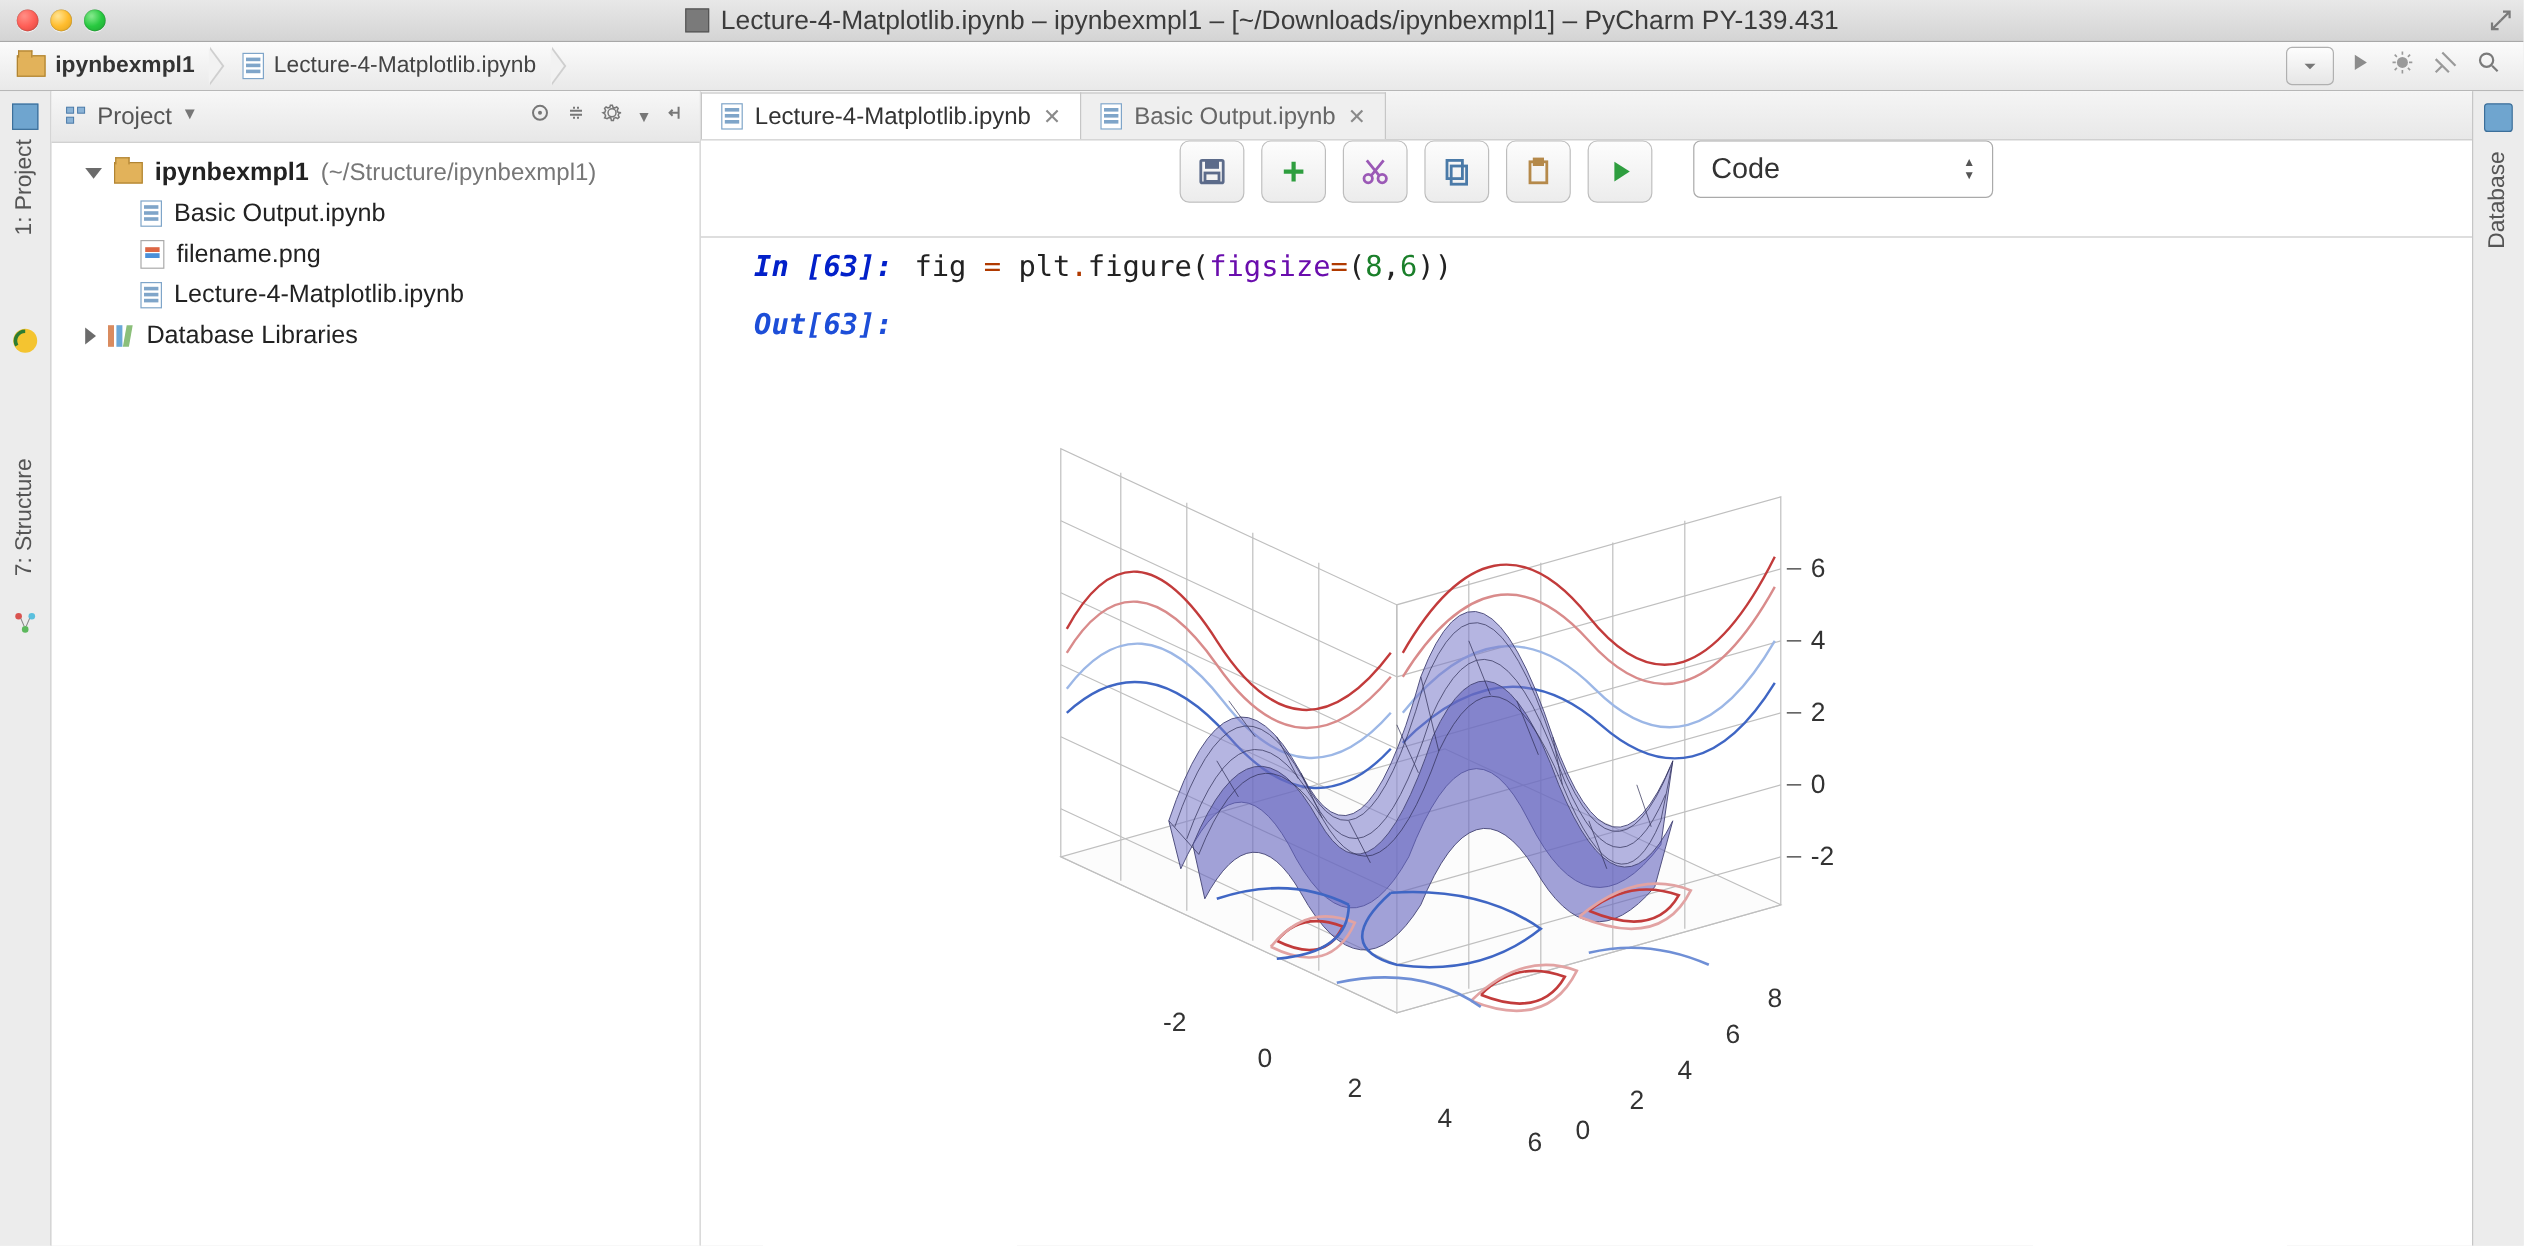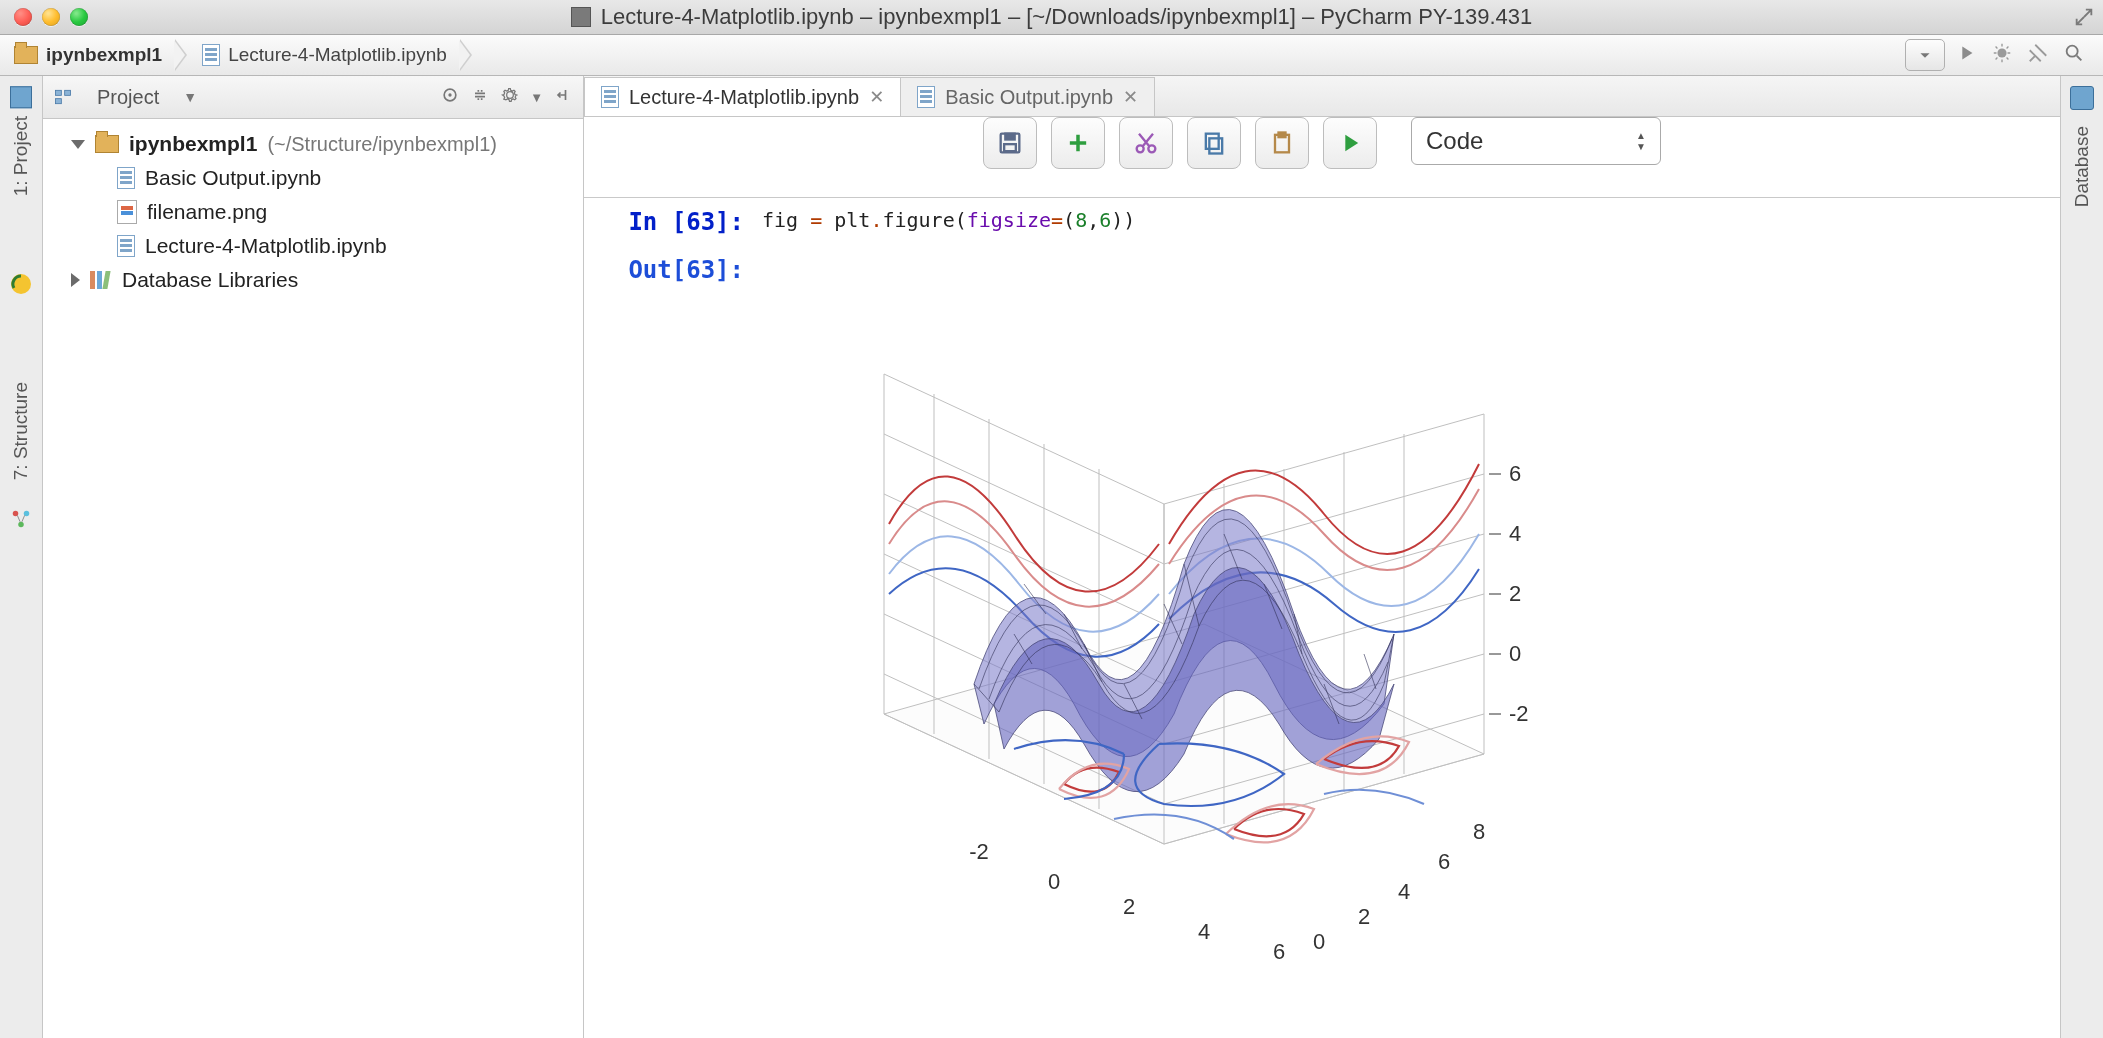--- a/index.html
+++ b/index.html
@@ -119,21 +119,21 @@
   
   .project{
     width:540px; background:#fff; border-right:1px solid #c6c6c6;
     display:flex; flex-direction:column;
   }
   .proj-head{
     height:42px;background:linear-gradient(#f7f7f7,#e7e7e7);
     border-bottom:1px solid #c6c6c6;
     display:flex;align-items:center;gap:10px;padding:0 10px;
   }
-  .proj-head .title-cell{display:flex;align-items:center;gap:24px;font-size:20px;color:#555;}
+  .proj-head .title-cell{display:flex;gap:8px;font-size:20px;color:#555;}
   .proj-head .title-cell .chev{font-size:14px;color:#777;}
   .proj-head .spacer{flex:1;}
   .proj-head .ico{color:#666;}
   .proj-head svg{width:20px;height:20px;}
   .tree{padding:8px 6px;font-size:21px;color:#222;}
   .tree .row{display:flex;align-items:center;gap:10px;height:34px;white-space:nowrap;overflow:hidden;}
   .tree .indent1{padding-left:22px;}
   .tree .indent2{padding-left:68px;}
   .tri{width:0;height:0;display:inline-block;}
   .tri.down{border-left:7px solid transparent;border-right:7px solid transparent;border-top:9px solid #6b6b6b;}
@@ -174,24 +174,24 @@
   .celltype{
     width:220px;height:46px;border:1px solid #aaa;border-radius:6px;
     background:#fff;display:flex;align-items:center;justify-content:space-between;
     padding:0 14px;font-size:24px;margin-left:20px;
   }
   .celltype .ud{display:flex;flex-direction:column;font-size:10px;color:#555;}
   
   .nb-content{flex:1;overflow:auto;padding:10px 40px 30px 40px;}
   .cell{max-width:1400px;margin:0 auto;}
   .inrow{display:flex;align-items:flex-start;gap:18px;}
-  .prompt{font-family:Menlo,Consolas,monospace;font-size:24px;font-weight:700;min-width:120px;text-align:right;}
+  .prompt{font-family:Menlo,Consolas,monospace;font-size:24px;font-weight:700;min-width:120px;text-align:right;font-style:italic;}
   .prompt.in{color:#0220c9;}
   .prompt.out{color:#1d4ed8;margin-top:20px;}
-  .code{font-family:Menlo,Consolas,monospace;font-size:20px;white-space:pre;color:#222;}
+  .code{font-family:Menlo,Consolas,monospace;font-size:24px;white-space:pre;color:#222;}
   .code .arg{color:#6a0dad;}
   .code .num{color:#1a7f2a;}
   .code .op{color:#b03a00;}
   .outarea{padding-left:140px;}
   
   .rightstrips{width:42px;background:#ececec;border-left:1px solid #c6c6c6;display:flex;flex-direction:column;align-items:center;padding-top:10px;gap:16px;}
   .rightstrips .vlabel{writing-mode:vertical-rl;}
 </style>
 </head>
 <body>

